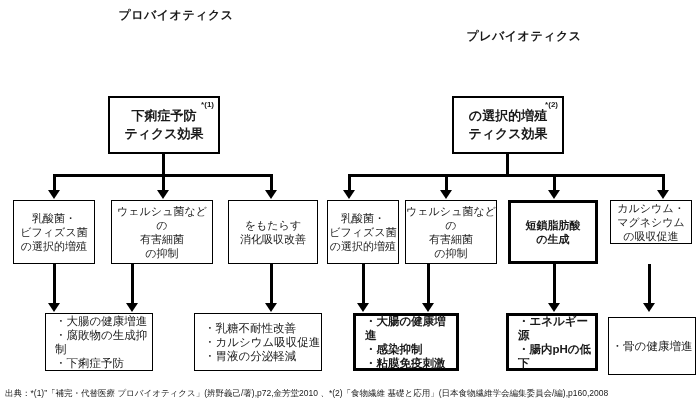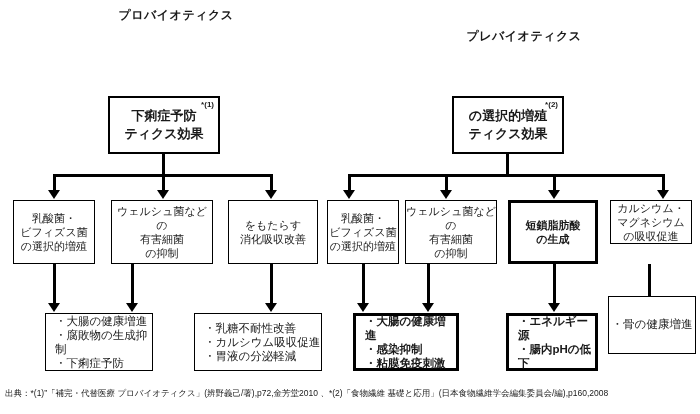--- a/index.html
+++ b/index.html
@@ -221,17 +221,17 @@
 
 <div class="box leaf-box thick bold" style="left:353px; top:313px; width:106px; height:58px;">
   <span>・大腸の健康増進
 ・感染抑制
 ・粘膜免疫刺激</span>
 </div>
 <div class="box leaf-box thick bold" style="left:506px; top:313px; width:92px; height:58px;">
   <span>・エネルギー源
 ・腸内pHの低下</span>
 </div>
-<div class="box leaf-box centered" style="left:608px; top:296px; width:88px; height:58px;font-family:Liberation Mono, monospace;">
+<div class="box leaf-box centered" style="left:608px; top:317px; width:88px; height:58px;">
   <span>・骨の健康増進</span>
 </div>
 
 <div class="footer">出典：*(1)”「補完・代替医療 プロバイオティクス」(辨野義己/著),p72,金芳堂2010 、*(2)「食物繊維 基礎と応用」(日本食物繊維学会編集委員会/編),p160,2008</div>
 
 </body></html>

